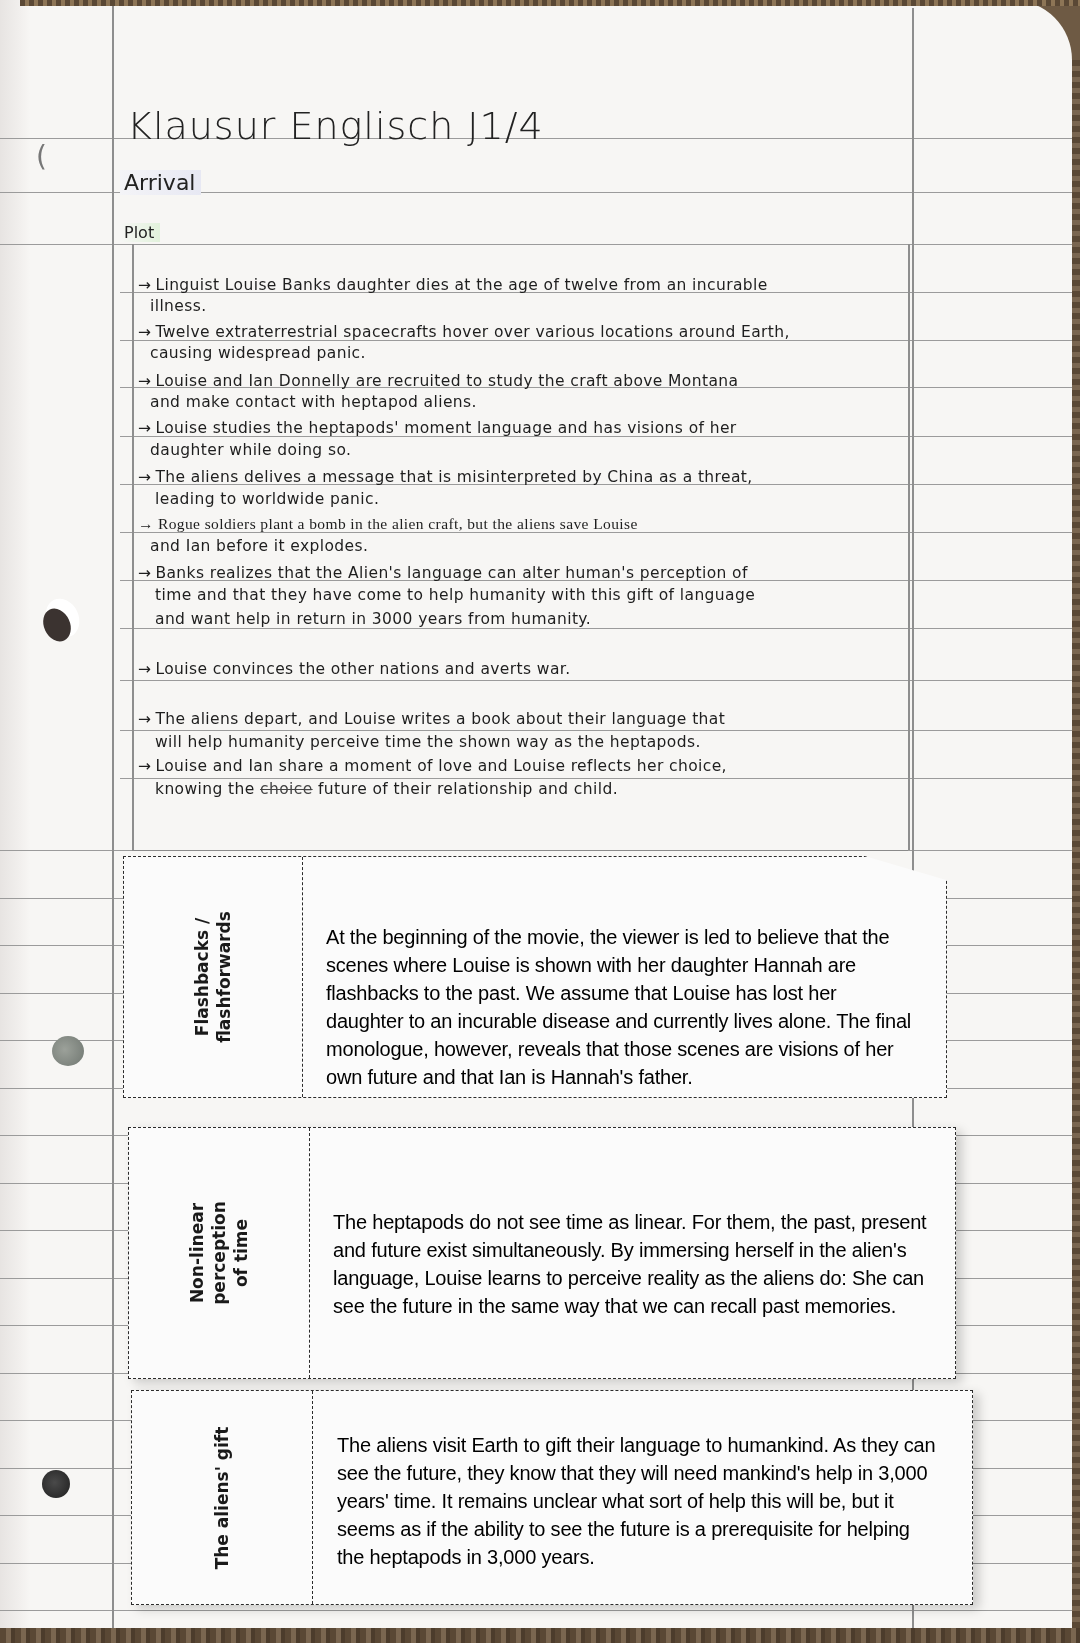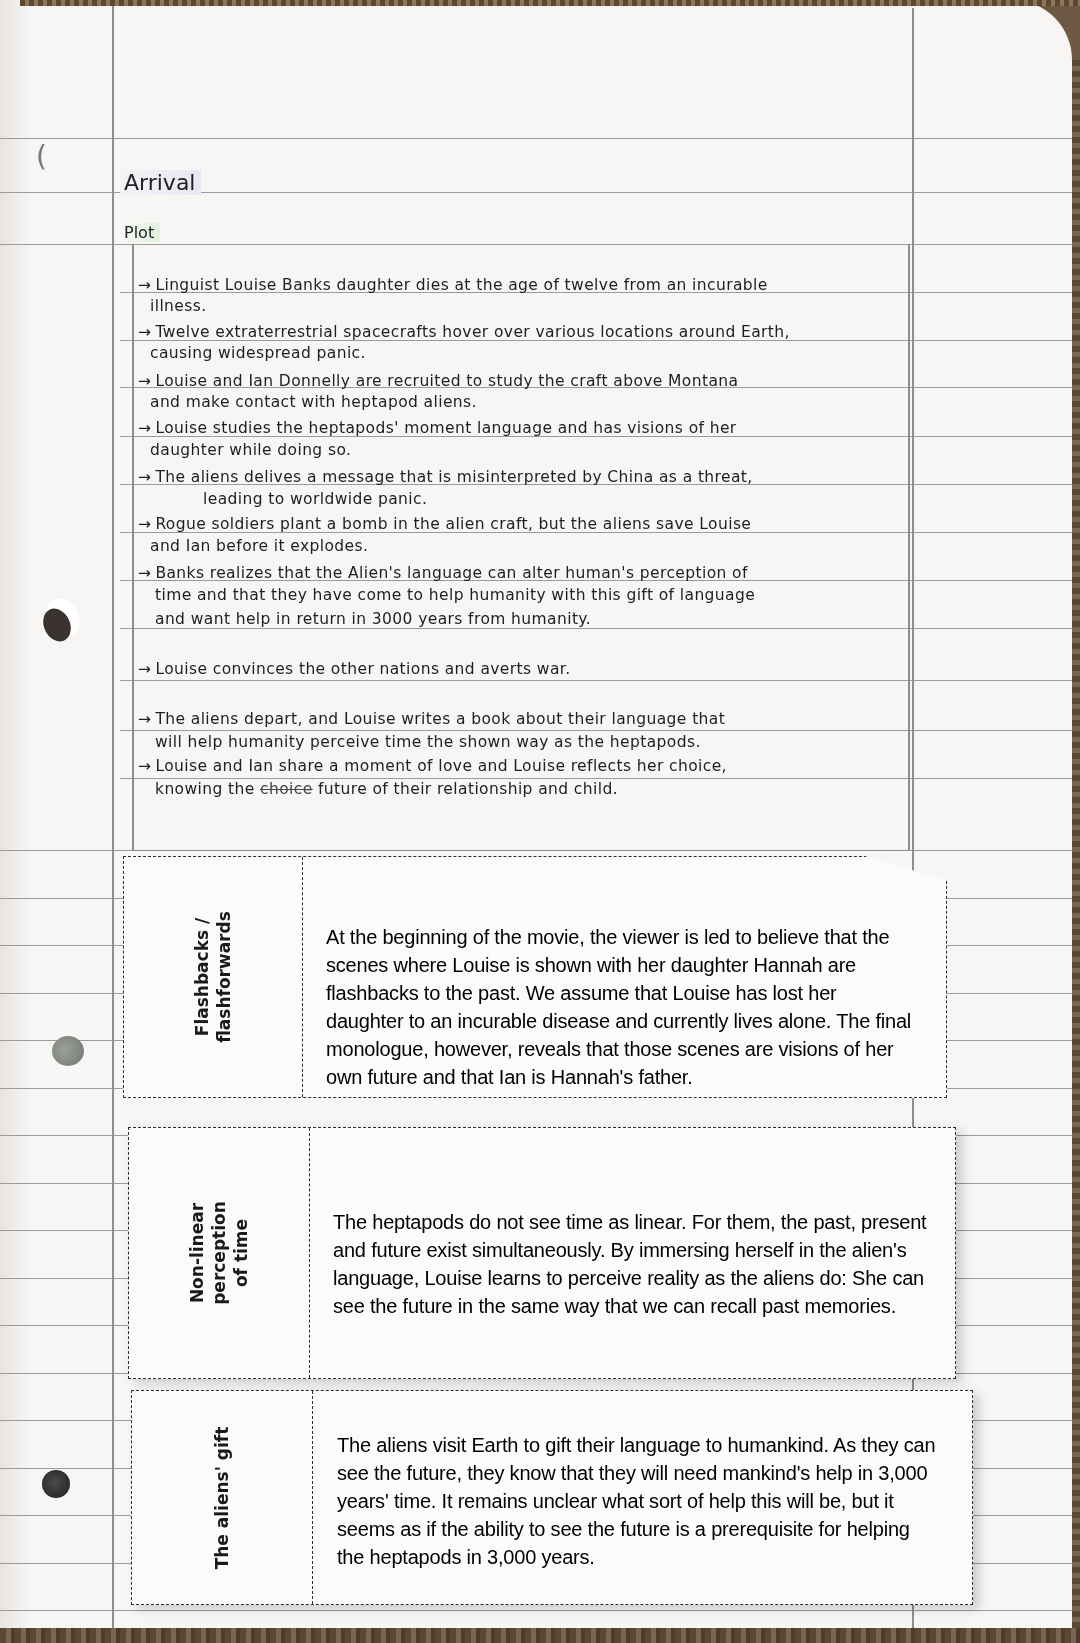--- a/index.html
+++ b/index.html
@@ -120,41 +120,42 @@
   <div class="margin-right"></div>
 
   <div class="box-line-v" style="left:132px; top:244px; height:606px;"></div>
   <div class="box-line-v" style="left:908px; top:244px; height:606px;"></div>
   <div class="rule" style="top:850px; left:132px; right:164px; background:#8a8a8a;"></div>
 
   <div class="hole" style="left:44px; top:608px; width:26px; height:34px; background:#3b3330; transform:rotate(-25deg); box-shadow: 8px -4px 0 3px #ffffff;"></div>
   <div class="hole" style="left:52px; top:1036px; width:32px; height:30px; background:radial-gradient(circle at 40% 45%, #9ca19a, #6f7670);"></div>
   <div class="hole" style="left:42px; top:1470px; width:28px; height:28px; background:radial-gradient(circle at 45% 45%, #4a4a4a, #1e1e1e);"></div>
 
+  <div class="hand title">Klausur Englisch J1/4</div>
   <div class="hand paren">(</div>
   <div class="hand heading-arrival">Arrival</div>
   <div class="hand heading-plot">Plot</div>
 
   <div>
     <div class="plot-line" style="left:138px; top:276px;"><span class="arrow">→</span><span>Linguist Louise Banks daughter dies at the age of twelve from an incurable</span></div>
     <div class="plot-line" style="left:150px; top:297px;">illness.</div>
 
     <div class="plot-line" style="left:138px; top:323px;"><span class="arrow">→</span><span>Twelve extraterrestrial spacecrafts hover over various locations around Earth,</span></div>
     <div class="plot-line" style="left:150px; top:344px;text-align:right;">causing widespread panic.</div>
 
     <div class="plot-line" style="left:138px; top:372px;"><span class="arrow">→</span><span>Louise and Ian Donnelly are recruited to study the craft above Montana</span></div>
     <div class="plot-line" style="left:150px; top:393px;">and make contact with heptapod aliens.</div>
 
     <div class="plot-line" style="left:138px; top:419px;"><span class="arrow">→</span><span>Louise studies the heptapods' moment language and has visions of her</span></div>
     <div class="plot-line" style="left:150px; top:441px;">daughter while doing so.</div>
 
     <div class="plot-line" style="left:138px; top:468px;"><span class="arrow">→</span><span>The aliens delives a message that is misinterpreted by China as a threat,</span></div>
-    <div class="plot-line" style="left:155px; top:490px;margin-left:48px;">leading to worldwide panic.</div>
-
-    <div class="plot-line" style="left:138px; top:515px;"><span class="arrow">→</span><span>Rogue soldiers plant a bomb in the alien craft, but the aliens save Louise</span></div>
+    <div class="plot-line" style="left:155px; top:490px;">leading to worldwide panic.</div>
+
+    <div class="plot-line" style="left:138px; top:515px;font-family:Liberation Serif, serif;"><span class="arrow">→</span><span>Rogue soldiers plant a bomb in the alien craft, but the aliens save Louise</span></div>
     <div class="plot-line" style="left:150px; top:537px;">and Ian before it explodes.</div>
 
     <div class="plot-line" style="left:138px; top:564px;"><span class="arrow">→</span><span>Banks realizes that the Alien's language can alter human's perception of</span></div>
     <div class="plot-line" style="left:155px; top:586px;">time and that they have come to help humanity with this gift of language</div>
     <div class="plot-line" style="left:155px; top:610px;">and want help in return in 3000 years from humanity.</div>
 
     <div class="plot-line" style="left:138px; top:660px;"><span class="arrow">→</span><span>Louise convinces the other nations and averts war.</span></div>
 
     <div class="plot-line" style="left:138px; top:710px;"><span class="arrow">→</span><span>The aliens depart, and Louise writes a book about their language that</span></div>
     <div class="plot-line" style="left:155px; top:733px;">will help humanity perceive time the shown way as the heptapods.</div>

